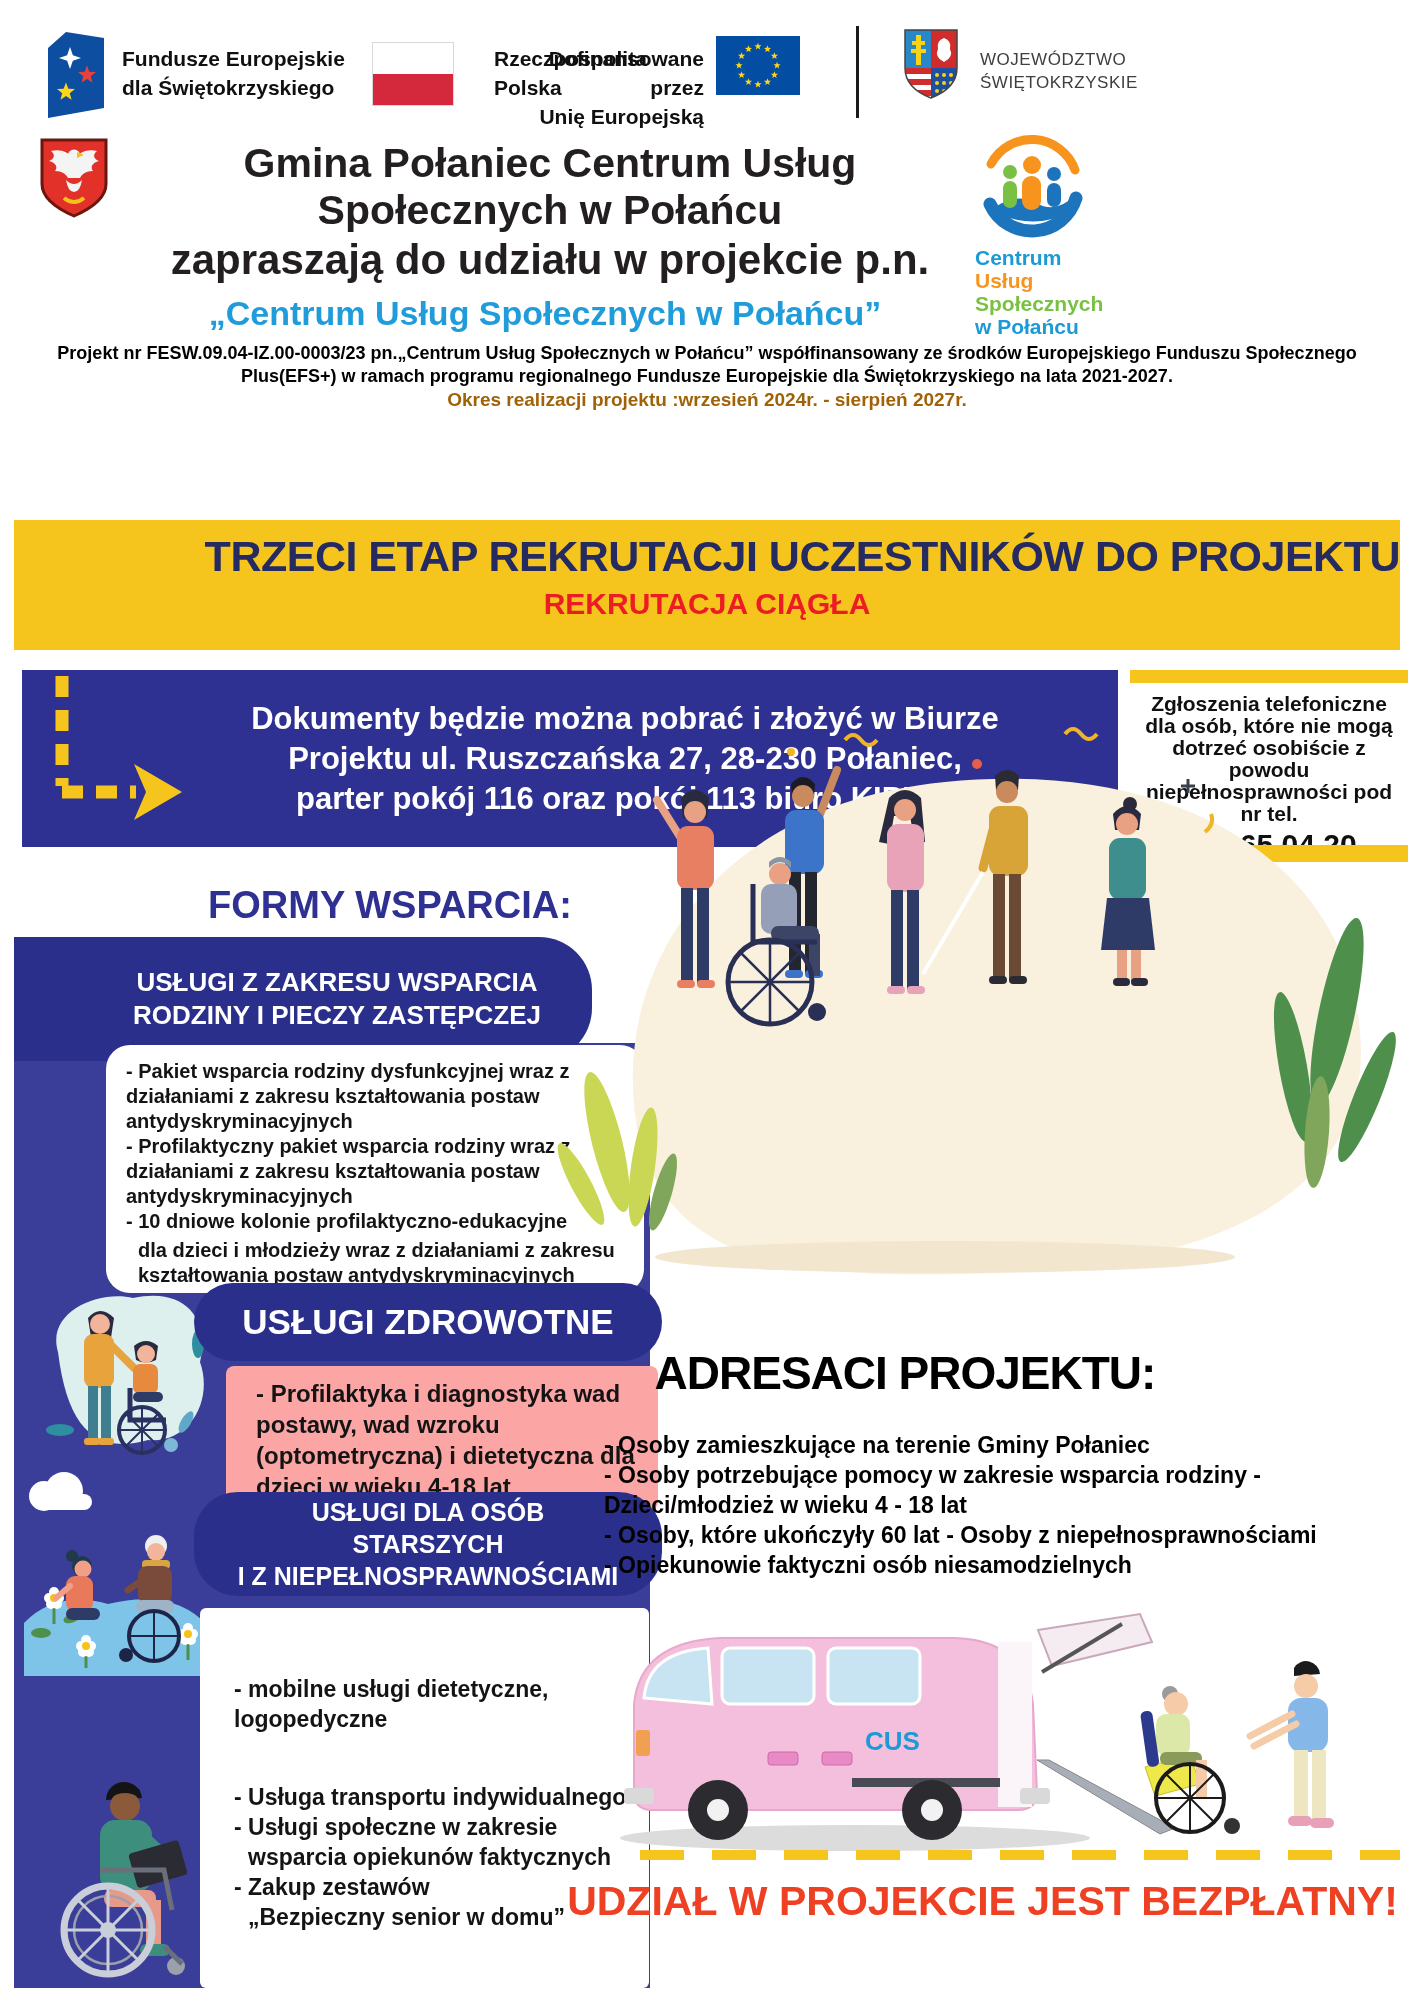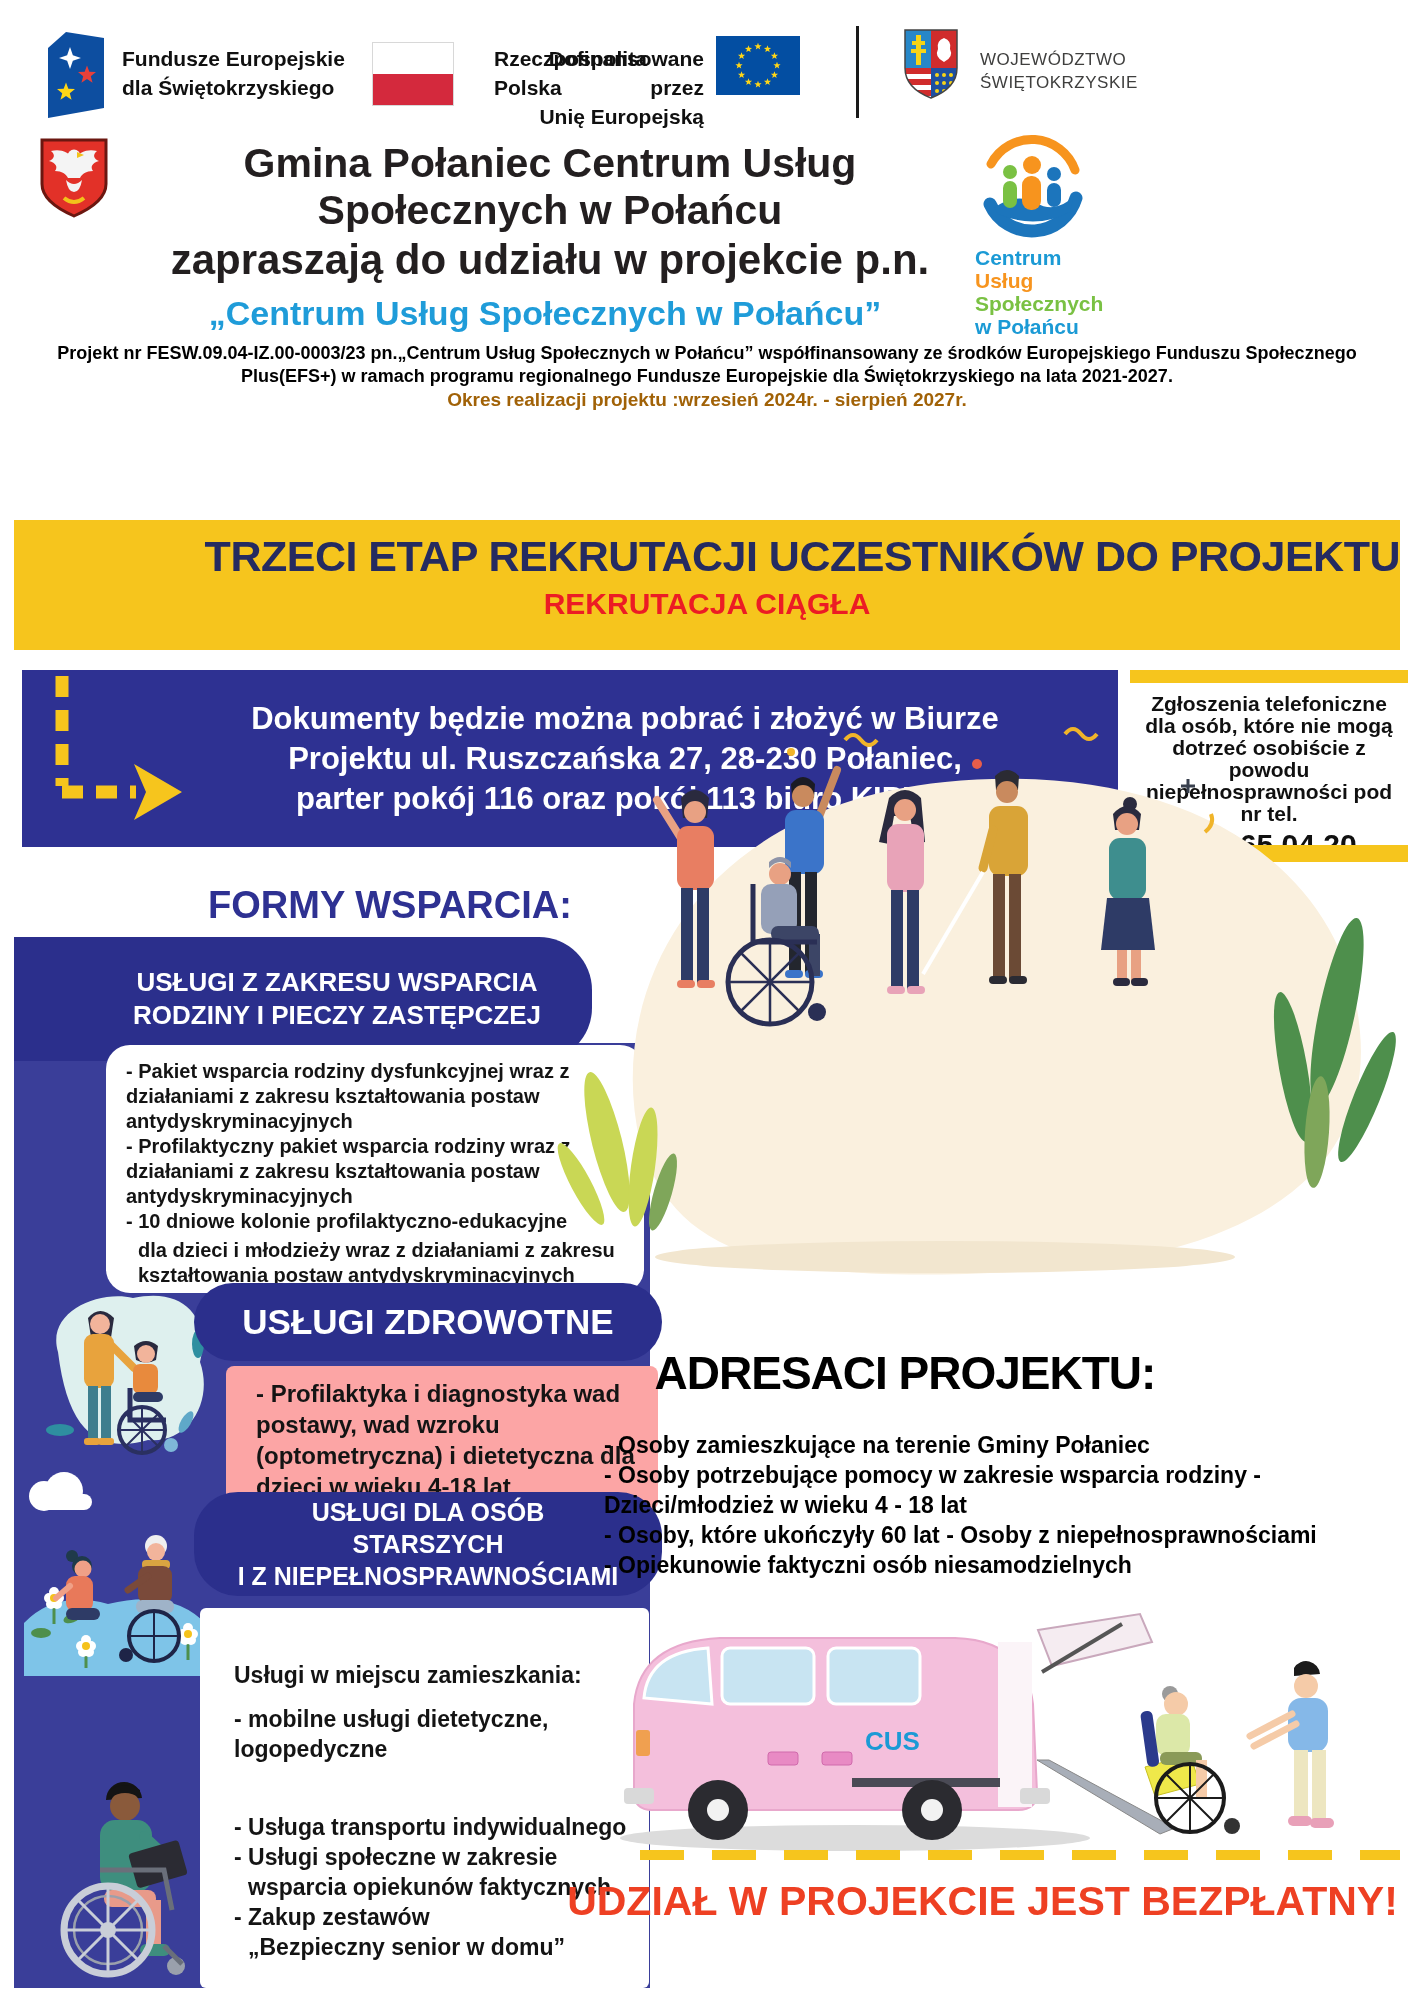--- a/index.html
+++ b/index.html
@@ -314,21 +314,20 @@
     <rect x="126" y="92" width="28" height="9" rx="4" fill="#D9A441"></rect>
     <rect x="122" y="98" width="34" height="38" rx="9" fill="#7A4A3A"></rect>
     <path d="M132,108 L112,122" stroke="#7A4A3A" stroke-width="7" stroke-linecap="round"></path>
     <rect x="120" y="132" width="38" height="13" rx="6" fill="#9FB3C8"></rect>
     <circle cx="138" cy="168" r="25" fill="none" stroke="#1E2447" stroke-width="4"></circle>
     <path d="M138,143 v50 M113,168 h50" stroke="#1E2447" stroke-width="2"></path>
     <circle cx="110" cy="187" r="7" fill="#1E2447"></circle>
   </svg>
 
   <div class="abs bwhite">
-    <div>Usługi w miejscu zamieszkania:</div>
     <div class="gap"></div>
     <div>- mobilne usługi dietetyczne, logopedyczne</div>
     <div class="gap2"></div>
     <div>- Usługa transportu indywidualnego</div>
     <div>- Usługi społeczne w zakresie</div>
     <div class="ind">wsparcia opiekunów faktycznych</div>
     <div>- Zakup zestawów</div>
     <div class="ind">„Bezpieczny senior w domu”</div>
   </div>
 

